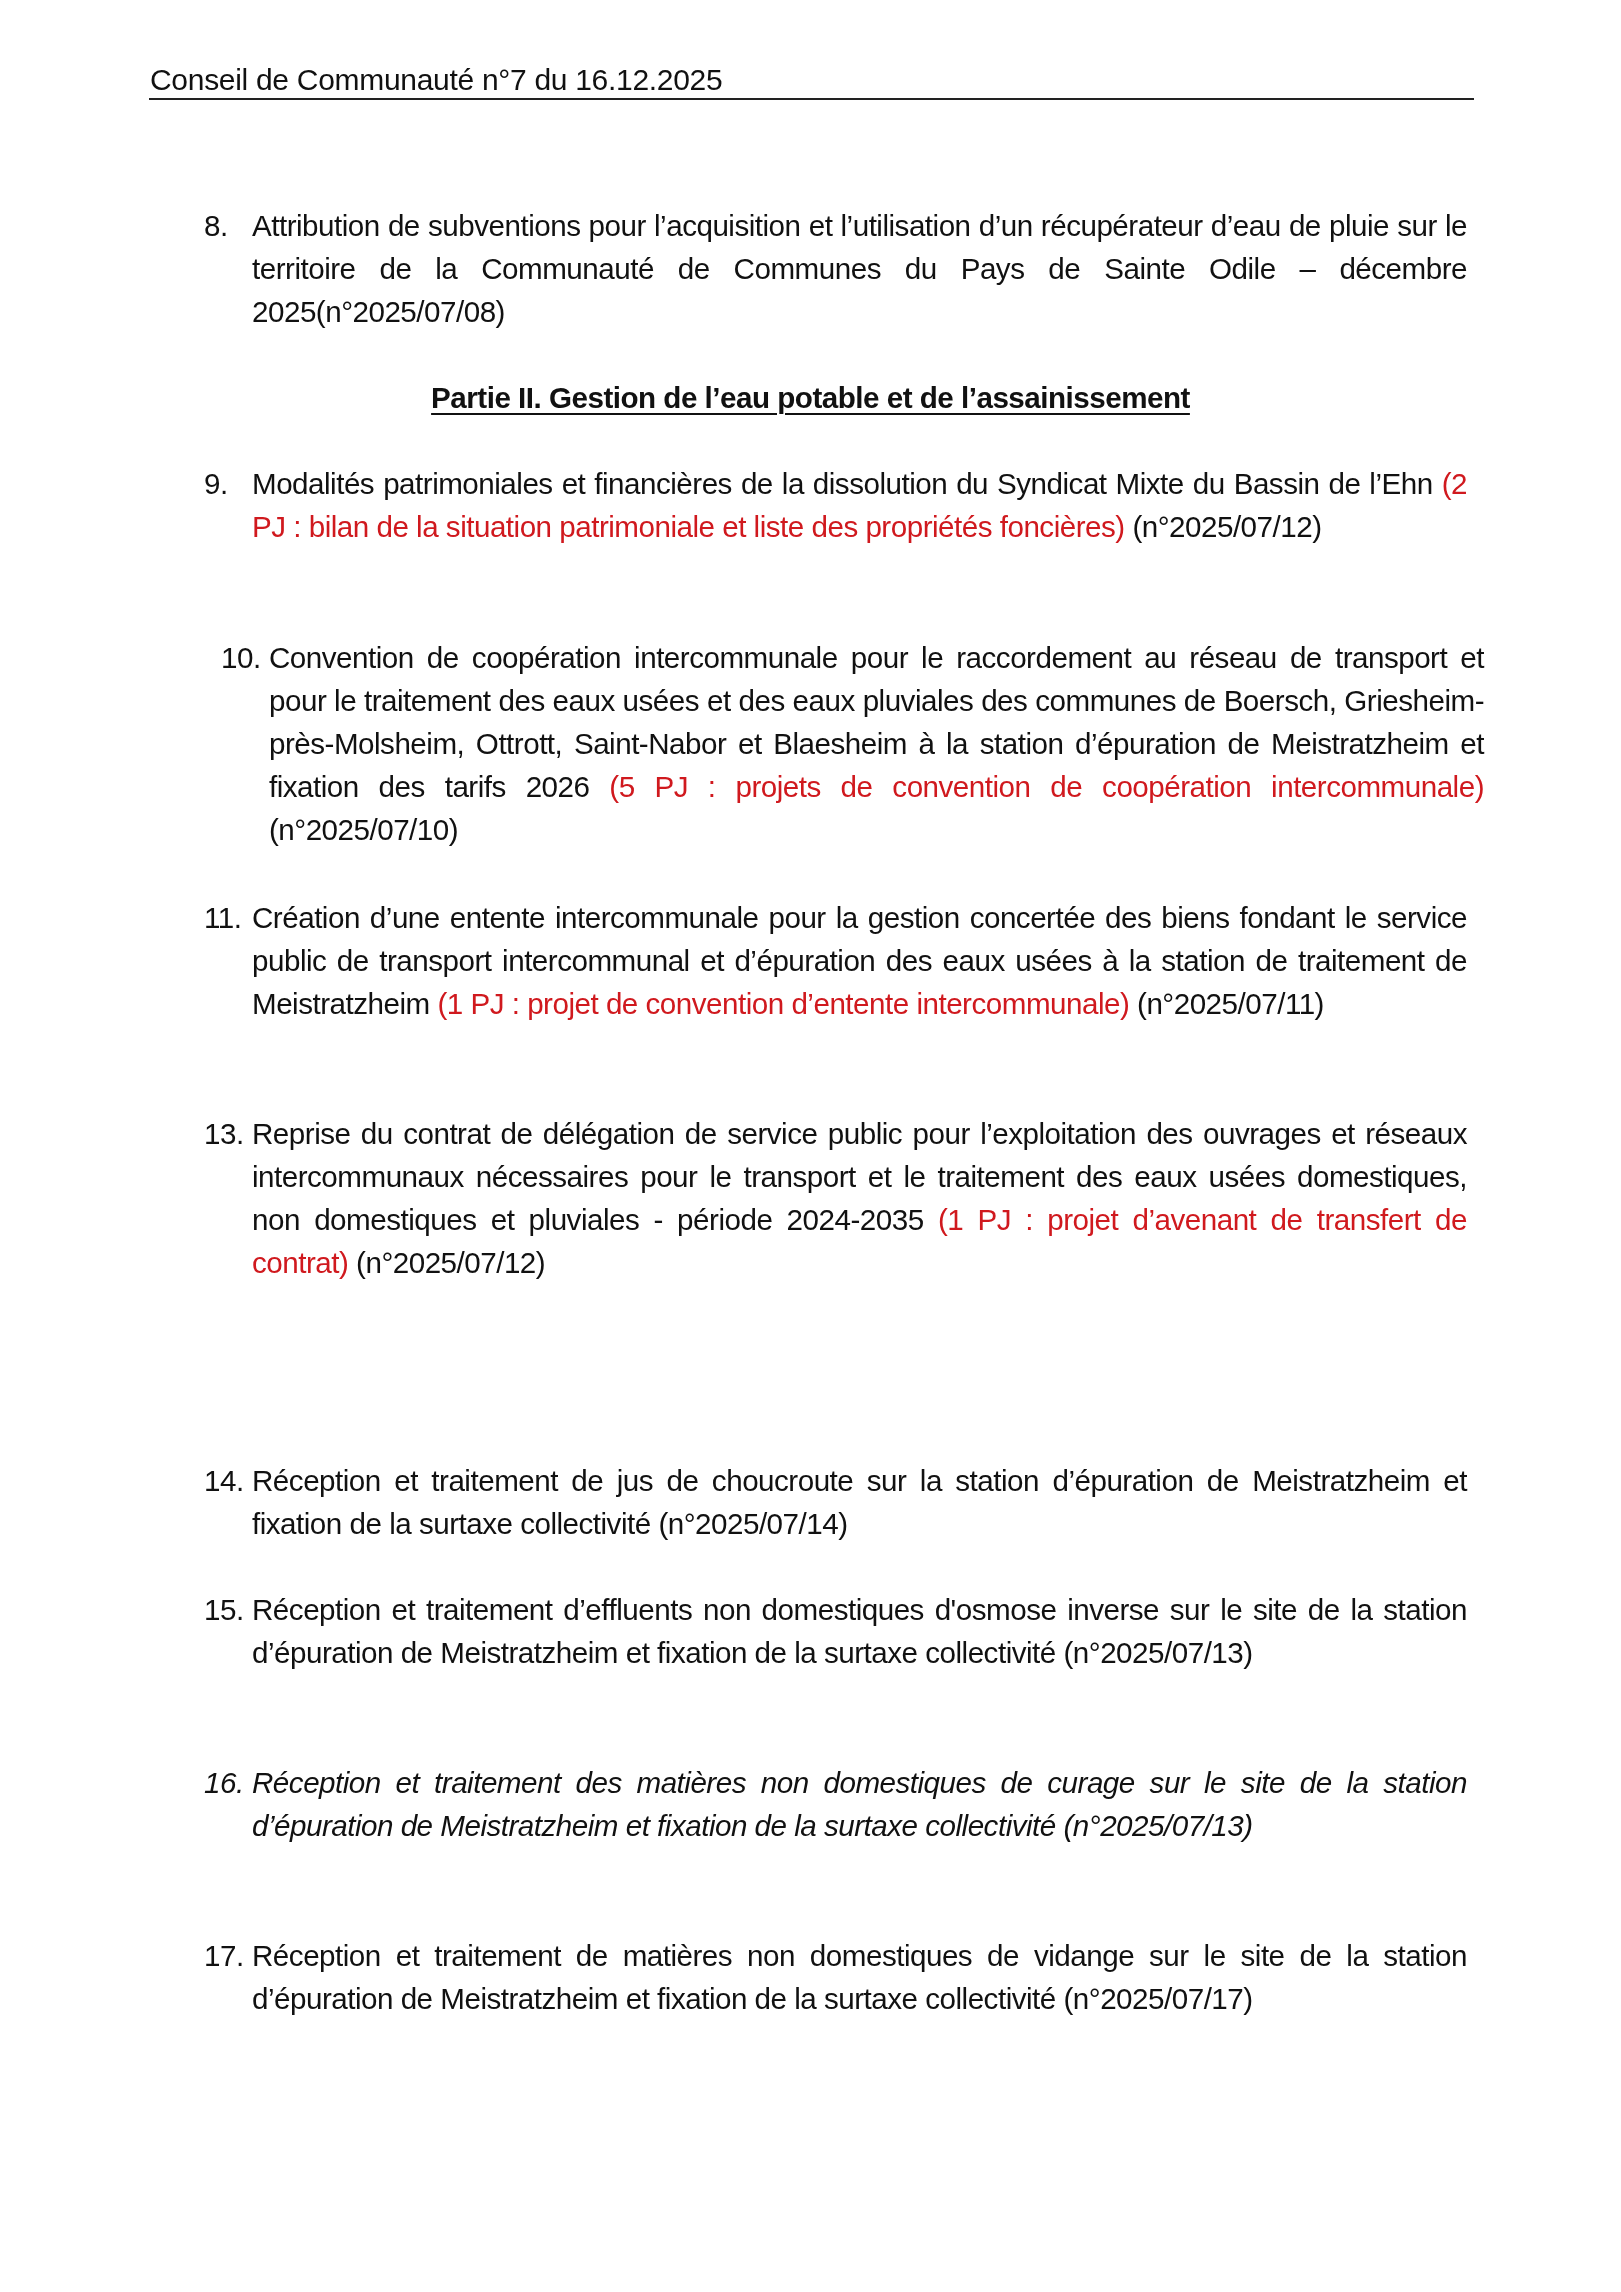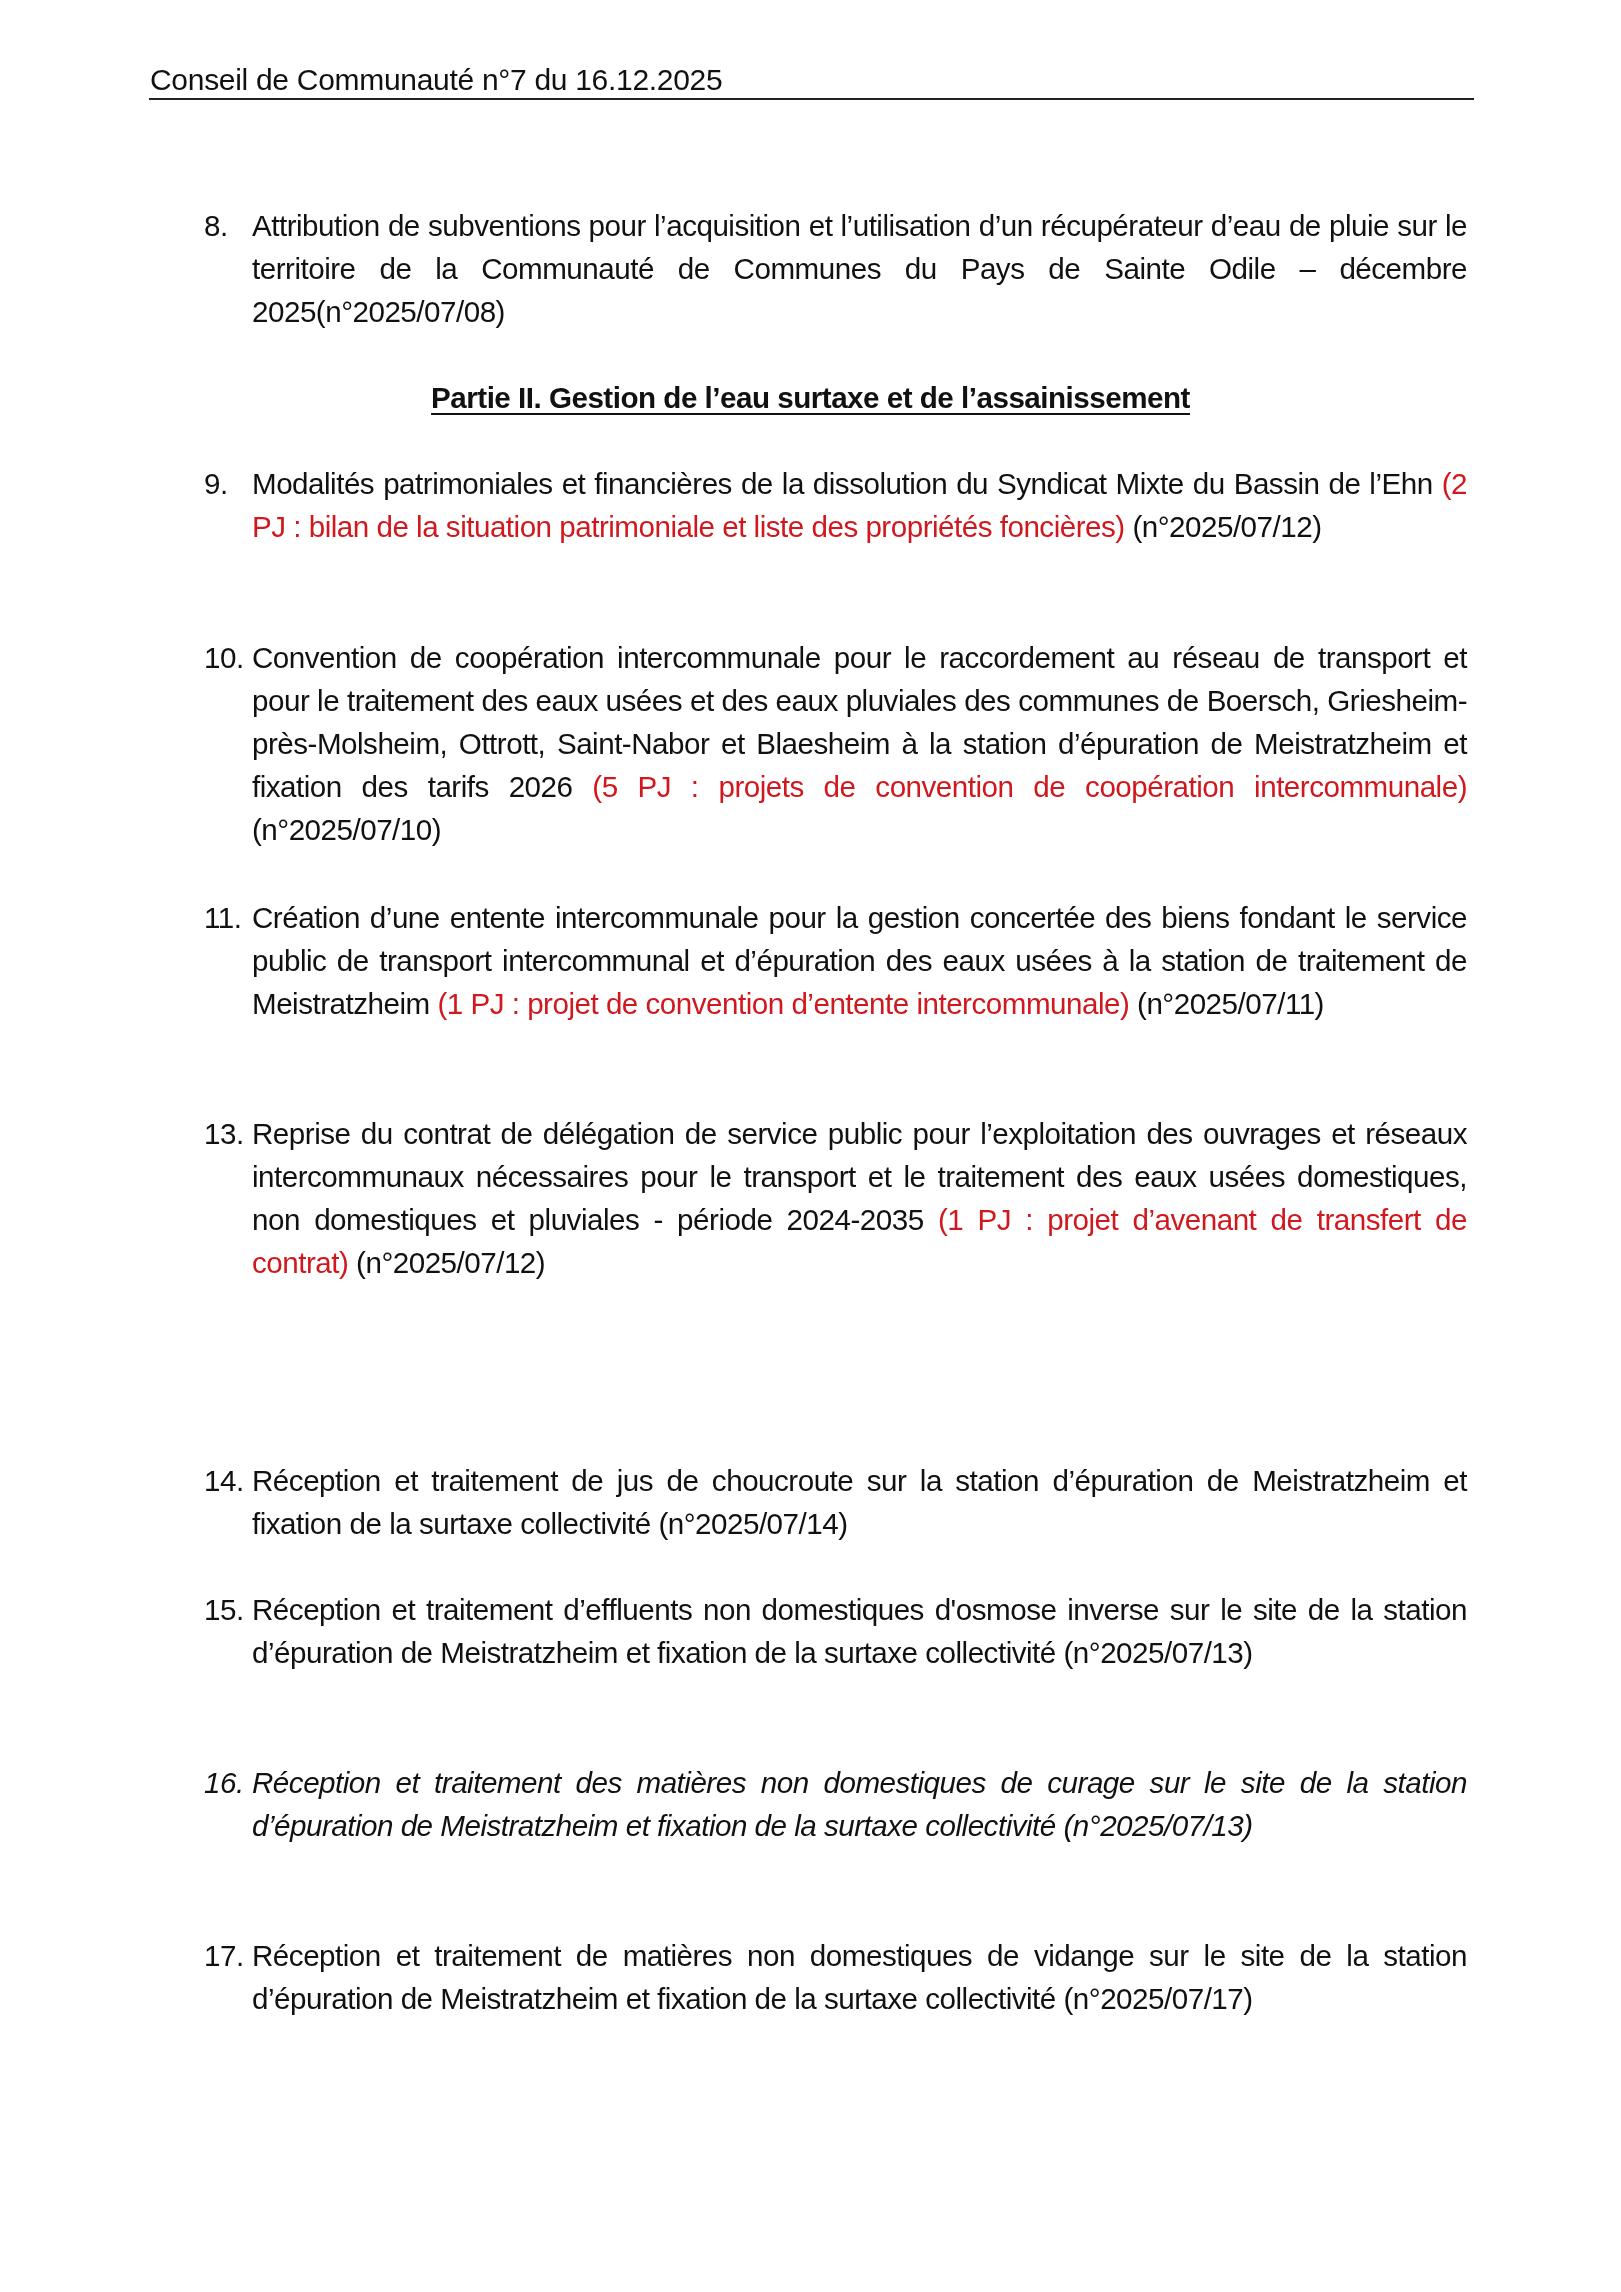--- a/index.html
+++ b/index.html
@@ -37,28 +37,28 @@
 <div class="page">
 
   <div class="header">Conseil de Communauté n°7 du 16.12.2025</div>
   <div class="header-rule"></div>
 
   <div class="item doc-text" style="top:204px;">
     <span class="item-num">8.</span>
     <span class="item-body"><span>Attribution de subventions pour l’acquisition et l’utilisation d’un récupérateur d’eau de pluie sur le territoire de la Communauté de Communes du Pays de Sainte Odile – décembre 2025</span><span>(n°2025/07/08)</span></span>
   </div>
 
-  <div class="section-title"><span>Partie II. Gestion de l’eau surtaxe et de l’assainissement</span></div>
+  <div class="section-title"><span>Partie II. Gestion de l’eau potable et de l’assainissement</span></div>
 
   <div class="item doc-text" style="top:462px;">
     <span class="item-num">9.</span>
     <span class="item-body"><span>Modalités patrimoniales et financières de la dissolution du Syndicat Mixte du Bassin de l’Ehn</span> <span class="red">(2 PJ : bilan de la situation patrimoniale et liste des propriétés foncières)</span> <span>(n°2025/07/12)</span></span>
   </div>
 
-  <div class="item doc-text" style="top:636px;">
+  <div class="item doc-text" style="top:636px;margin-left:17px;">
     <span class="item-num">10.</span>
     <span class="item-body"><span>Convention de coopération intercommunale pour le raccordement au réseau de transport et pour le traitement des eaux usées et des eaux pluviales des communes de Boersch, Griesheim-près-Molsheim, Ottrott, Saint-Nabor et Blaesheim à la station d’épuration de Meistratzheim et fixation des tarifs 2026</span> <span class="red">(5 PJ : projets de convention de coopération intercommunale)</span> <span>(n°2025/07/10)</span></span>
   </div>
 
   <div class="item doc-text" style="top:896px;">
     <span class="item-num">11.</span>
     <span class="item-body"><span>Création d’une entente intercommunale pour la gestion concertée des biens fondant le service public de transport intercommunal et d’épuration des eaux usées à la station de traitement de Meistratzheim</span> <span class="red">(1 PJ : projet de convention d’entente intercommunale)</span> <span>(n°2025/07/11)</span></span>
   </div>
 
   <div class="item doc-text" style="top:1112px;">

